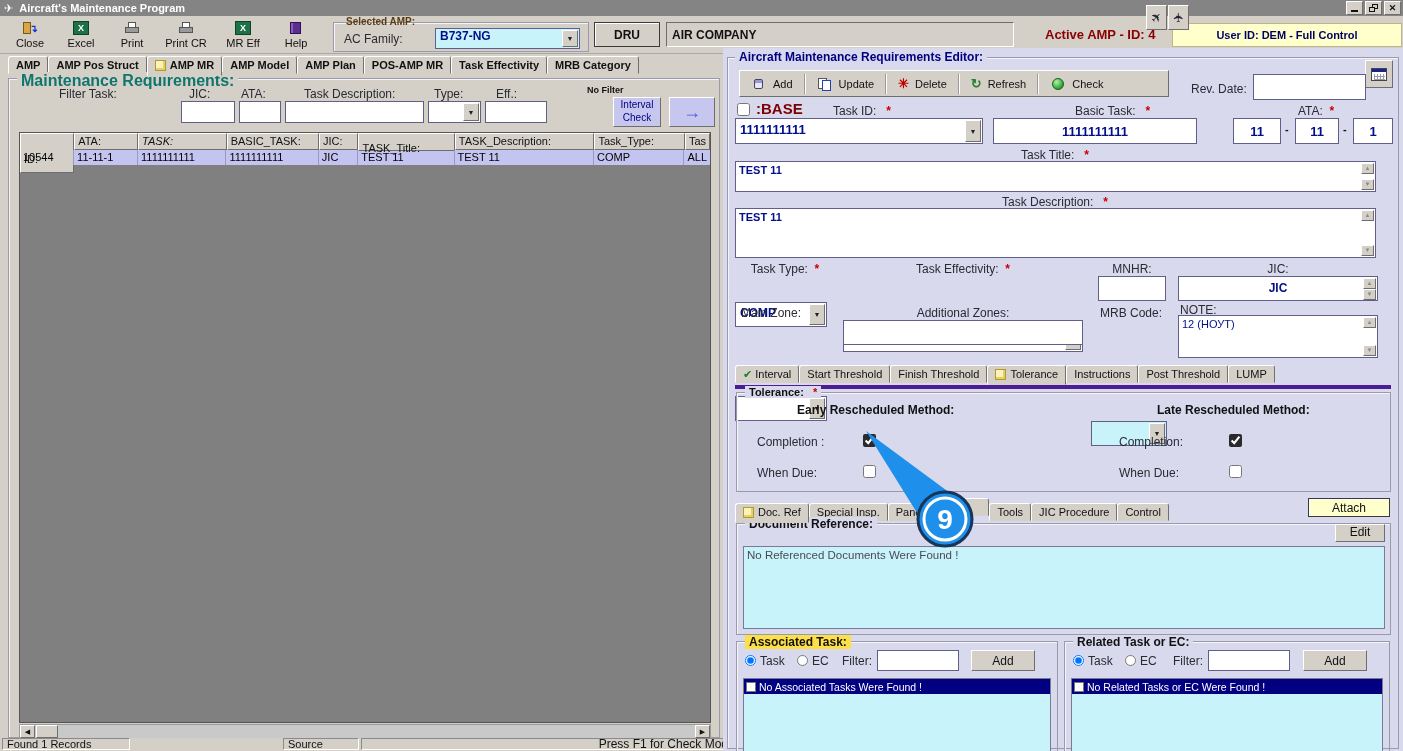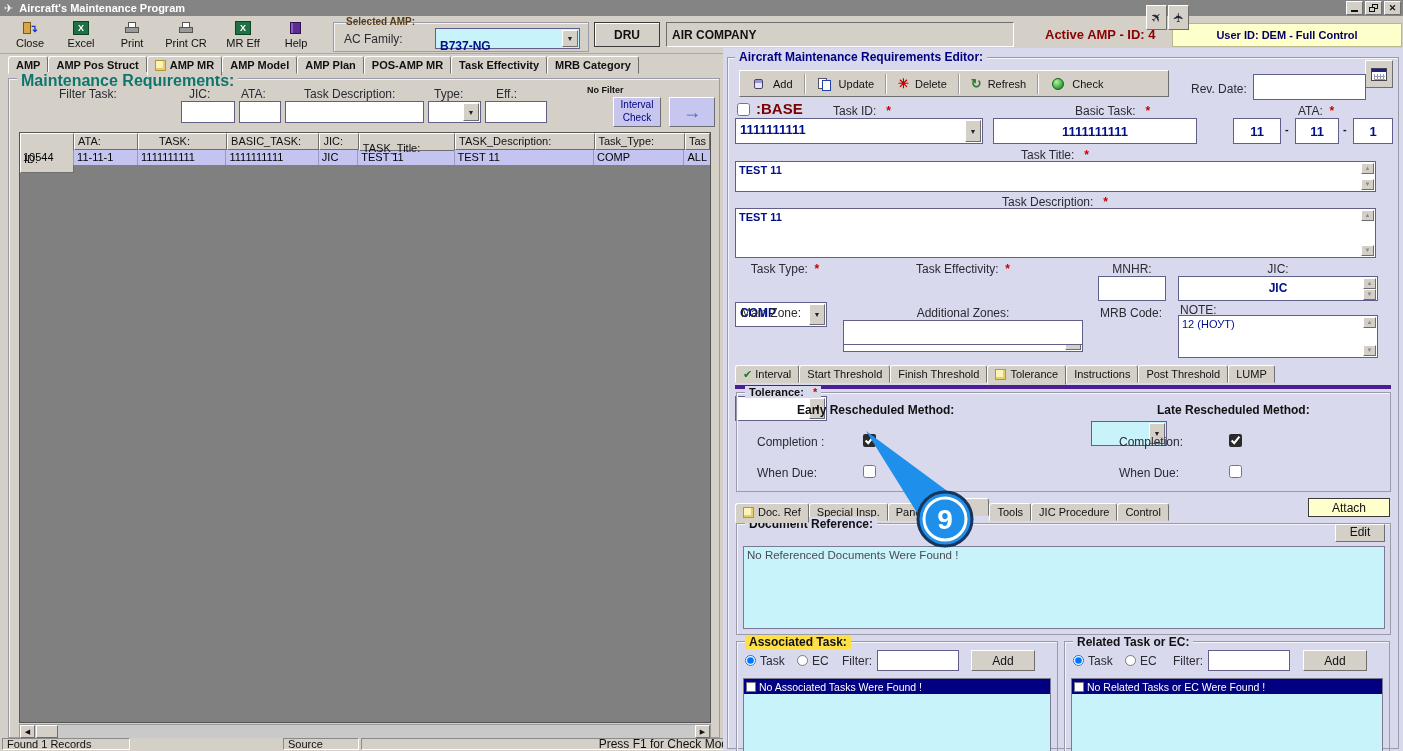--- a/index.html
+++ b/index.html
@@ -115,21 +115,21 @@
       <span class="ic">
           <span class="ic-book"></span>
         </span>
       <span class="cap">Help</span>
     </div>
 
     <div class="abs gb" style="left:333px;top:6px;width:256px;height:30px;background:#d4d0c8;">
       <span class="gblabel" style="font-weight:bold;color:#5a3b10;font-size:10px;">Selected AMP:</span>
       <span class="abs lbl" style="left:10px;top:9px;font-size:12px;">AC Family:</span>
       <div class="abs combo" style="left:101px;top:5px;width:145px;height:21px;background:#c9f3fa;">
-        <div class="val navyval" style="font-size:12px;padding-top:10px;">B737-NG</div>
+        <div class="val navyval" style="font-size:12px;padding-top:0;">B737-NG</div>
         <div class="arrowbox">▼</div>
       </div>
     </div>
     <div class="abs" style="left:594px;top:6px;width:66px;height:25px;background:#d4d0c8;border:1px solid #3a3a3a;box-shadow:inset 1px 1px 0 #fff;display:flex;align-items:center;justify-content:center;font-weight:bold;font-size:12px;">
       <span>DRU</span>
     </div>
     <div class="abs" style="left:666px;top:6px;width:348px;height:25px;background:#d4d0c8;border:1px solid;border-color:#6e6e6e #fff #fff #6e6e6e;display:flex;align-items:center;padding-left:5px;font-weight:bold;font-size:12px;">
       <span>AIR COMPANY</span>
     </div>
 
@@ -176,21 +176,21 @@
       <span>Check</span>
     </div>
     <div class="abs raised" style="left:660px;top:18px;width:46px;height:30px;background:#c6c6ef;display:flex;align-items:center;justify-content:center;">
       <span style="color:#4a5acd;font-size:18px;font-weight:bold;">→</span>
     </div>
 
     <div class="abs" style="left:10px;top:53px;width:692px;height:591px;background:#808080;border:1px solid #555;overflow:hidden;">
       <div style="display:flex;height:17px;">
         <div class="raised" style="width:55px;padding:19px 3px;">ID:</div>
         <div class="raised" style="width:65px;padding:1px 3px;">ATA:</div>
-        <div class="raised" style="width:90px;padding:1px 20px;">TASK:</div>
+        <div class="raised" style="width:90px;padding:1px 3px;font-style:italic;">TASK:</div>
         <div class="raised" style="width:94px;padding:1px 3px;">BASIC_TASK:</div>
         <div class="raised" style="width:40px;padding:1px 3px;">JIC:</div>
         <div class="raised" style="width:98px;padding:8px 3px;">TASK_Title:</div>
         <div class="raised" style="width:142px;padding:1px 3px;">TASK_Description:</div>
         <div class="raised" style="width:92px;padding:1px 3px;">Task_Type:</div>
         <div class="raised" style="flex:1;padding:1px 3px;">Tas</div>
       </div>
       <div style="display:flex;height:15px;background:#c4c4f0;color:#000;">
         <div style="width:55px;padding:1px 3px;border-right:1px solid #9a9ac0;">10544</div>
         <div style="width:65px;padding:1px 3px;border-right:1px solid #9a9ac0;">11-11-1</div>

